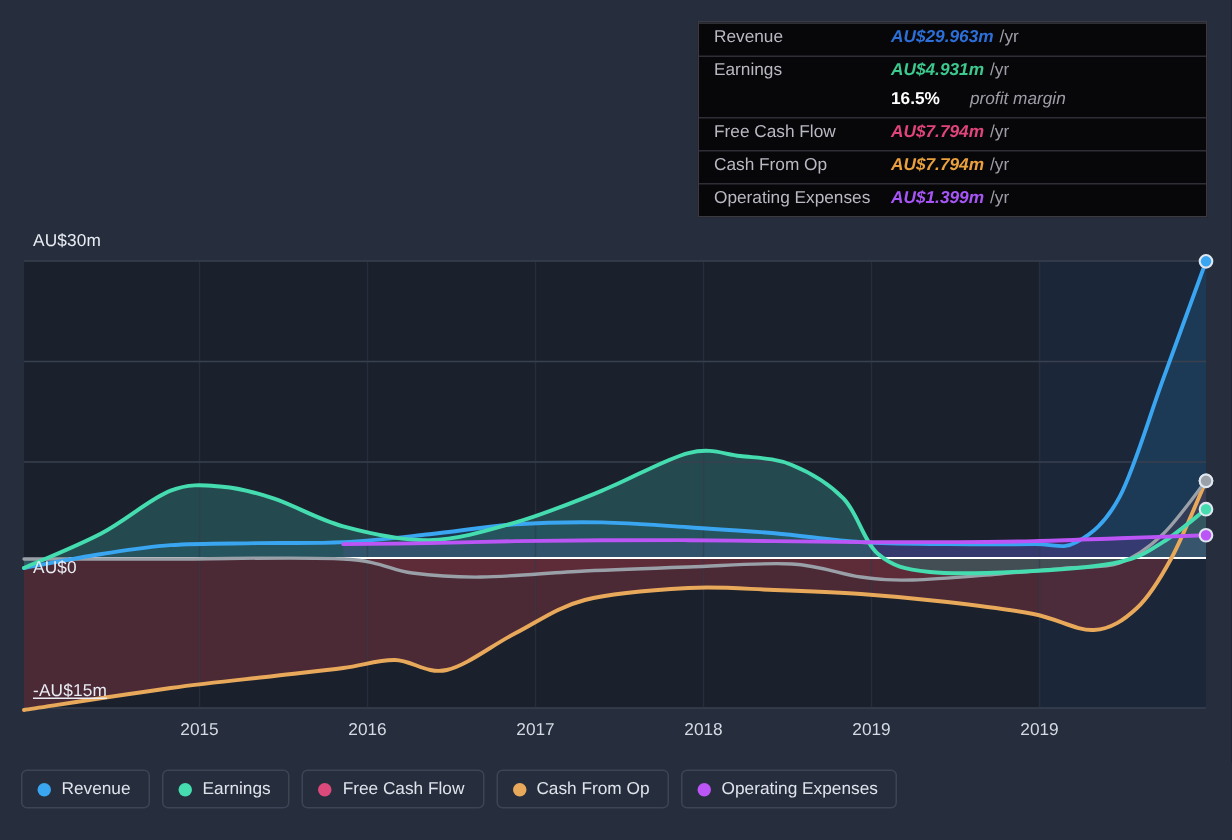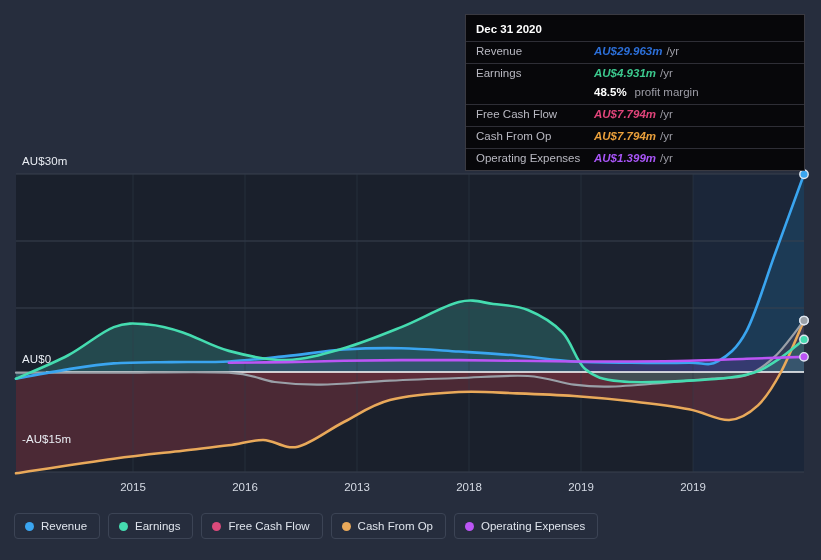--- a/index.html
+++ b/index.html
@@ -60,21 +60,21 @@
     color:#b9b9c2;
     width:118px;
     flex:0 0 118px;
     white-space:nowrap;
   }
   .tt-val{font-weight:bold;white-space:nowrap;font-style:italic;}
   .tt-unit{color:#9d9da6;font-weight:normal;margin-left:4px;text-align:right;}
   .tt-row.sub{border-top:none;padding-top:1px;}
   .tt-row.sub .tt-label{flex:0 0 118px;}
   .tt-margin{color:#ffffff;font-weight:bold;}
-  .tt-margin-txt{color:#9d9da6;font-weight:normal;margin-left:8px;}
+  .tt-margin-txt{color:#9d9da6;font-weight:normal;margin-left:20px;font-style:italic;}
 
   
   #legend{
     position:absolute;
     left:14px;top:513px;
     display:flex;
     gap:8px;
     z-index:30;
   }
   .legend-item{
@@ -136,49 +136,48 @@
     <g id="marker-layer">
         <circle cx="804" cy="320.5596" r="4.2" fill="#e9a95a" stroke="#dfe6f0" stroke-width="1.4"></circle>
         <circle cx="804" cy="320.5596" r="4.2" fill="#9aa0a8" stroke="#dfe6f0" stroke-width="1.4"></circle>
         <circle cx="804" cy="174.2442" r="4.2" fill="#3aa5f0" stroke="#dfe6f0" stroke-width="1.4"></circle>
         <circle cx="804" cy="339.4554" r="4.2" fill="#45dcb0" stroke="#dfe6f0" stroke-width="1.4"></circle>
         <circle cx="804" cy="356.8464" r="4.2" fill="#bb55f5" stroke="#dfe6f0" stroke-width="1.4"></circle>
       </g>
   </svg>
 
   <div class="axis-label ytick" style="top:155px;">AU$30m</div>
-  <div class="axis-label ytick" style="top:353px;">AU$0</div>
-  <div class="axis-label ytick" style="top:433px;">-AU$15m</div>
+  <div class="axis-label ytick" style="top:373px;">AU$0</div>
+  <div class="axis-label ytick" style="top:455px;text-decoration:underline;">-AU$15m</div>
 
   <div class="xtick" style="left:133px;top:481px;">2015</div>
   <div class="xtick" style="left:245px;top:481px;">2016</div>
-  <div class="xtick" style="left:357px;top:481px;">2013</div>
+  <div class="xtick" style="left:357px;top:481px;">2017</div>
   <div class="xtick" style="left:469px;top:481px;">2018</div>
   <div class="xtick" style="left:581px;top:481px;">2019</div>
   <div class="xtick" style="left:693px;top:481px;">2019</div>
 </div>
 
 <div id="tooltip">
-  <div class="tt-date">Dec 31 2020</div>
 
   <div class="tt-row">
     <span class="tt-label">Revenue</span>
     <span class="tt-val" style="color:#2c6fd8">AU$29.963m</span>
     <span class="tt-unit">/yr</span>
   </div>
 
   <div class="tt-row">
     <span class="tt-label">Earnings</span>
     <span class="tt-val" style="color:#3cc98e">AU$4.931m</span>
     <span class="tt-unit">/yr</span>
   </div>
 
   <div class="tt-row sub">
     <span class="tt-label"></span>
-    <span class="tt-margin">48.5%</span>
+    <span class="tt-margin">16.5%</span>
     <span class="tt-margin-txt">profit margin</span>
   </div>
 
   <div class="tt-row">
     <span class="tt-label">Free Cash Flow</span>
     <span class="tt-val" style="color:#e0447a">AU$7.794m</span>
     <span class="tt-unit">/yr</span>
   </div>
 
   <div class="tt-row">

